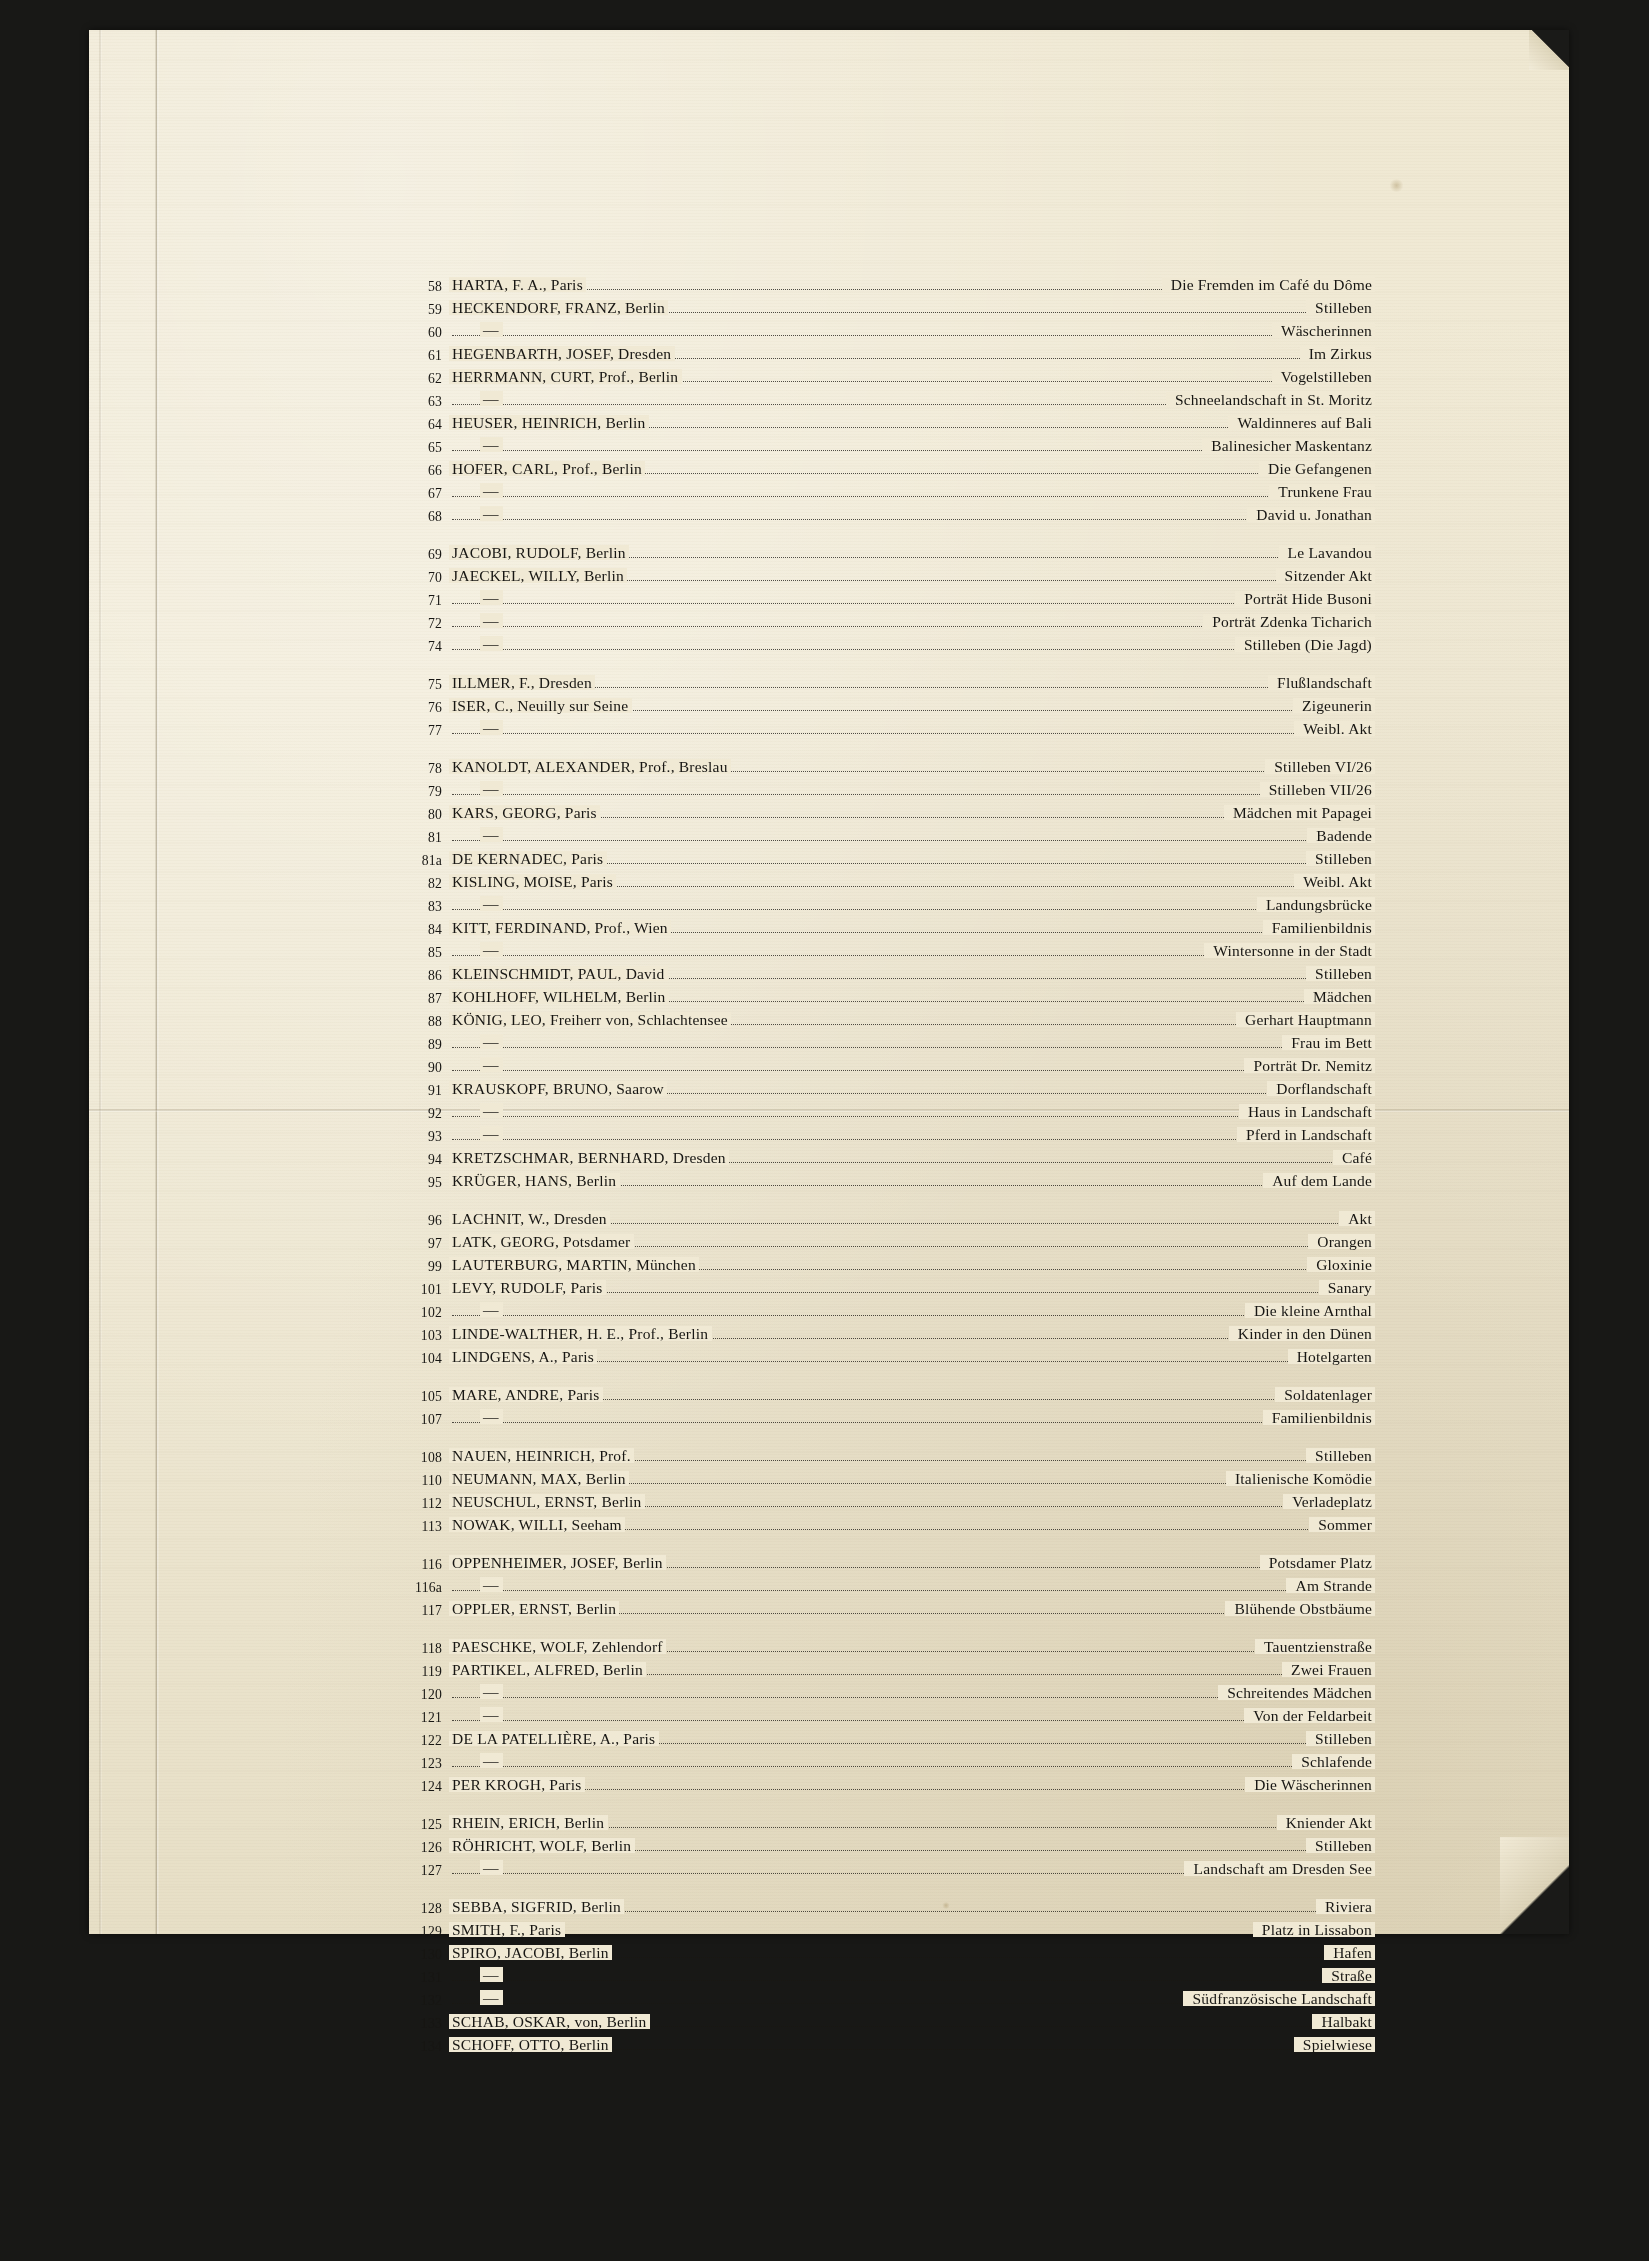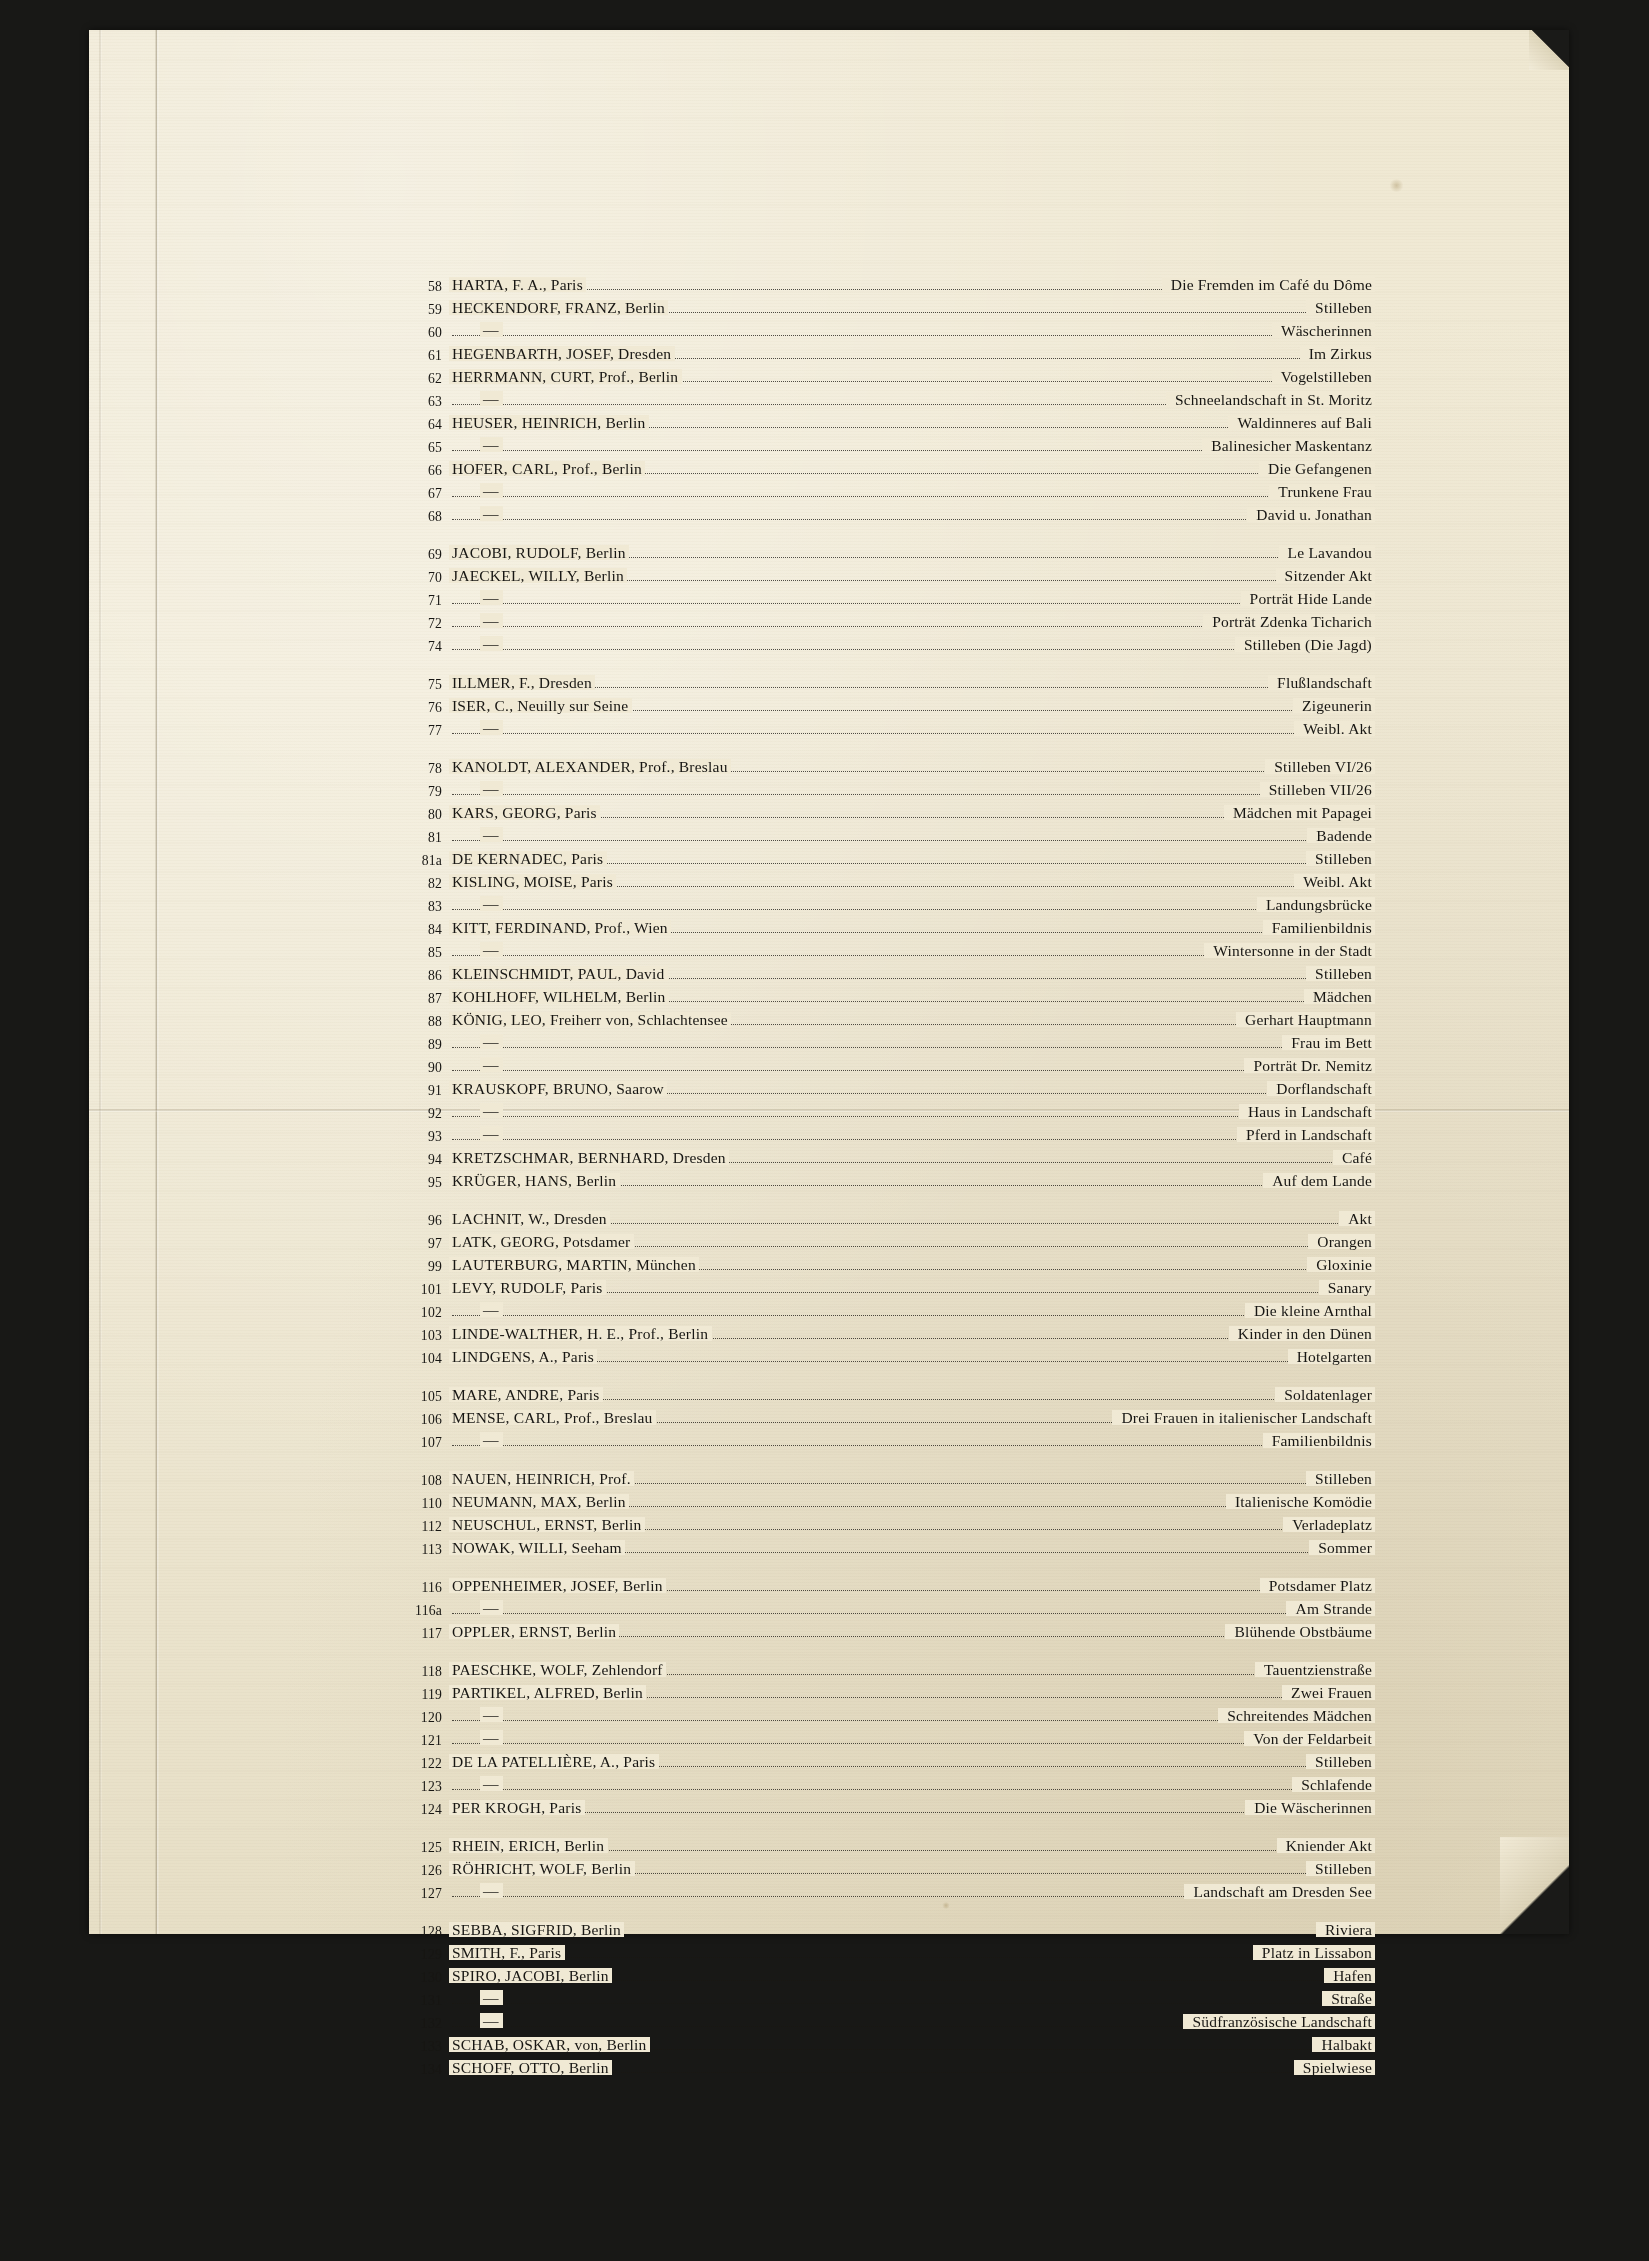--- a/index.html
+++ b/index.html
@@ -244,21 +244,21 @@
         <div class="row">
           <span class="num">70</span>
           <span class="leader"></span>
           <span class="name">JAECKEL, WILLY, Berlin</span>
           <span class="title">Sitzender Akt</span>
         </div>
         <div class="row">
           <span class="num">71</span>
           <span class="leader"></span>
           <span class="dash">—</span>
-          <span class="title">Porträt Hide Lande</span>
+          <span class="title">Porträt Hide Busoni</span>
         </div>
         <div class="row">
           <span class="num">72</span>
           <span class="leader"></span>
           <span class="dash">—</span>
           <span class="title">Porträt Zdenka Ticharich</span>
         </div>
         <div class="row">
           <span class="num">74</span>
           <span class="leader"></span>
@@ -447,26 +447,20 @@
         </div>
       </div>
       <div class="group">
         <div class="row">
           <span class="num">105</span>
           <span class="leader"></span>
           <span class="name">MARE, ANDRE, Paris</span>
           <span class="title">Soldatenlager</span>
         </div>
         <div class="row">
-          <span class="num">106</span>
-          <span class="leader"></span>
-          <span class="name">MENSE, CARL, Prof., Breslau</span>
-          <span class="title">Drei Frauen in italienischer Landschaft</span>
-        </div>
-        <div class="row">
           <span class="num">107</span>
           <span class="leader"></span>
           <span class="dash">—</span>
           <span class="title">Familienbildnis</span>
         </div>
       </div>
       <div class="group">
         <div class="row">
           <span class="num">108</span>
           <span class="leader"></span>

